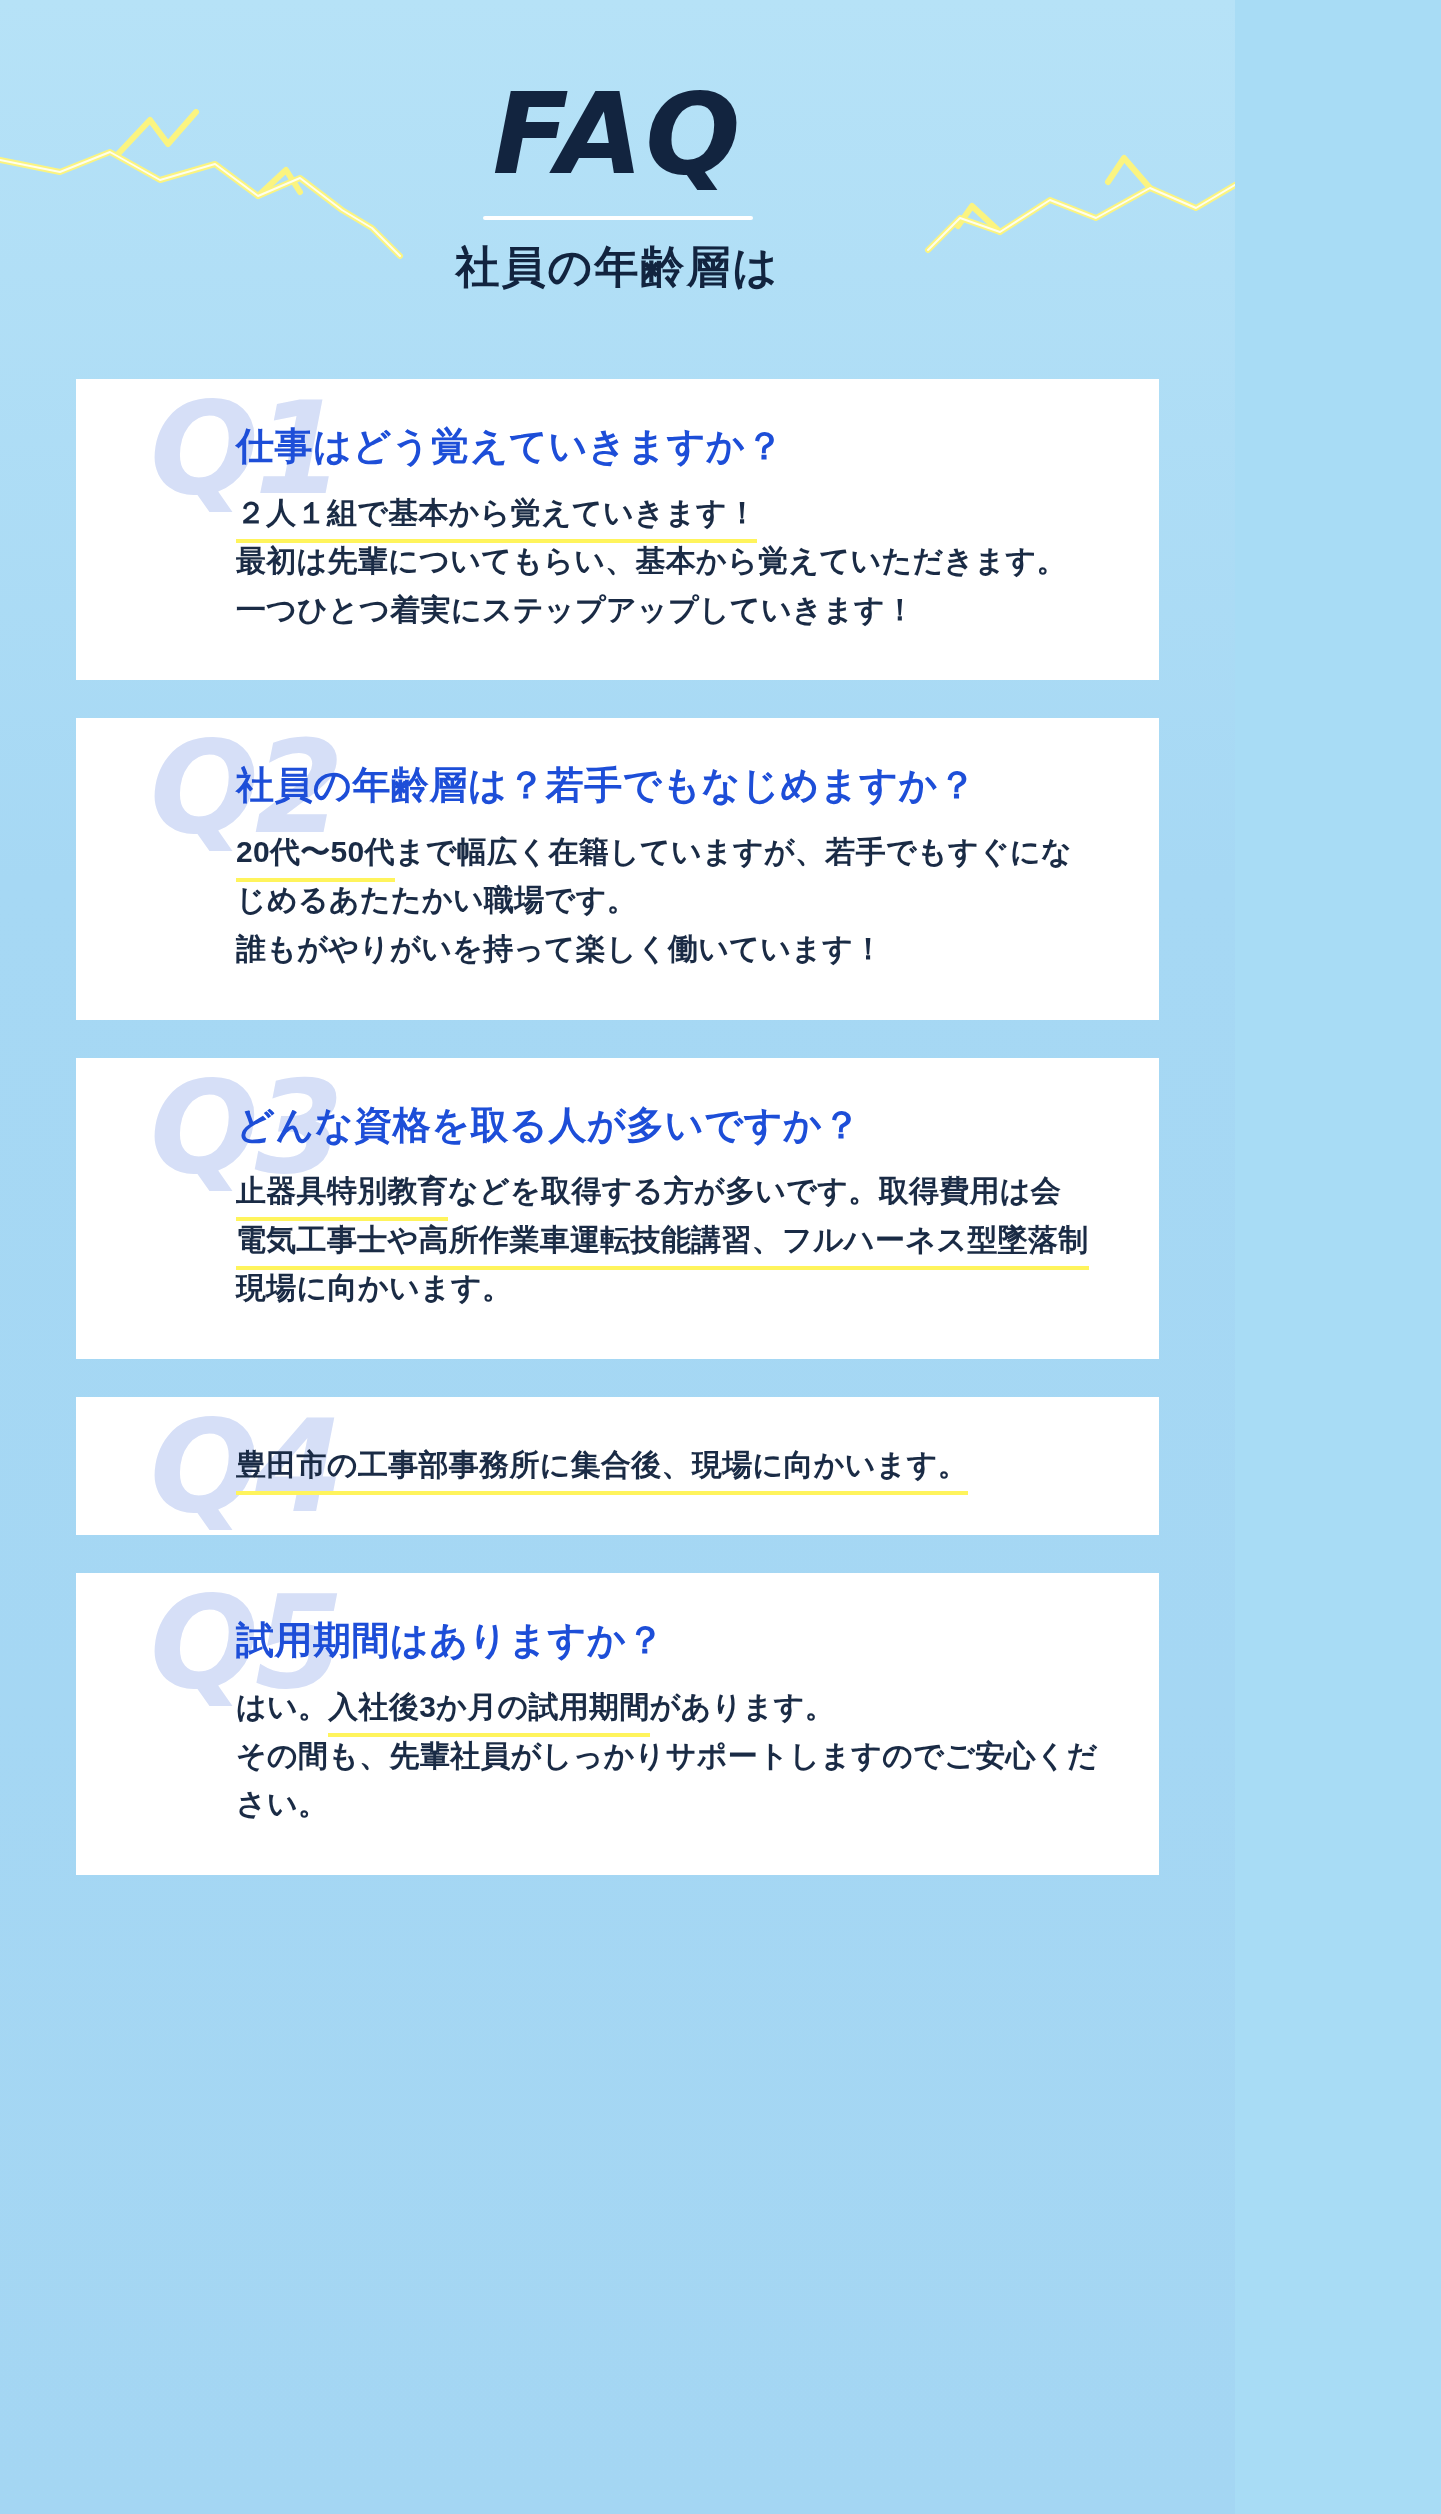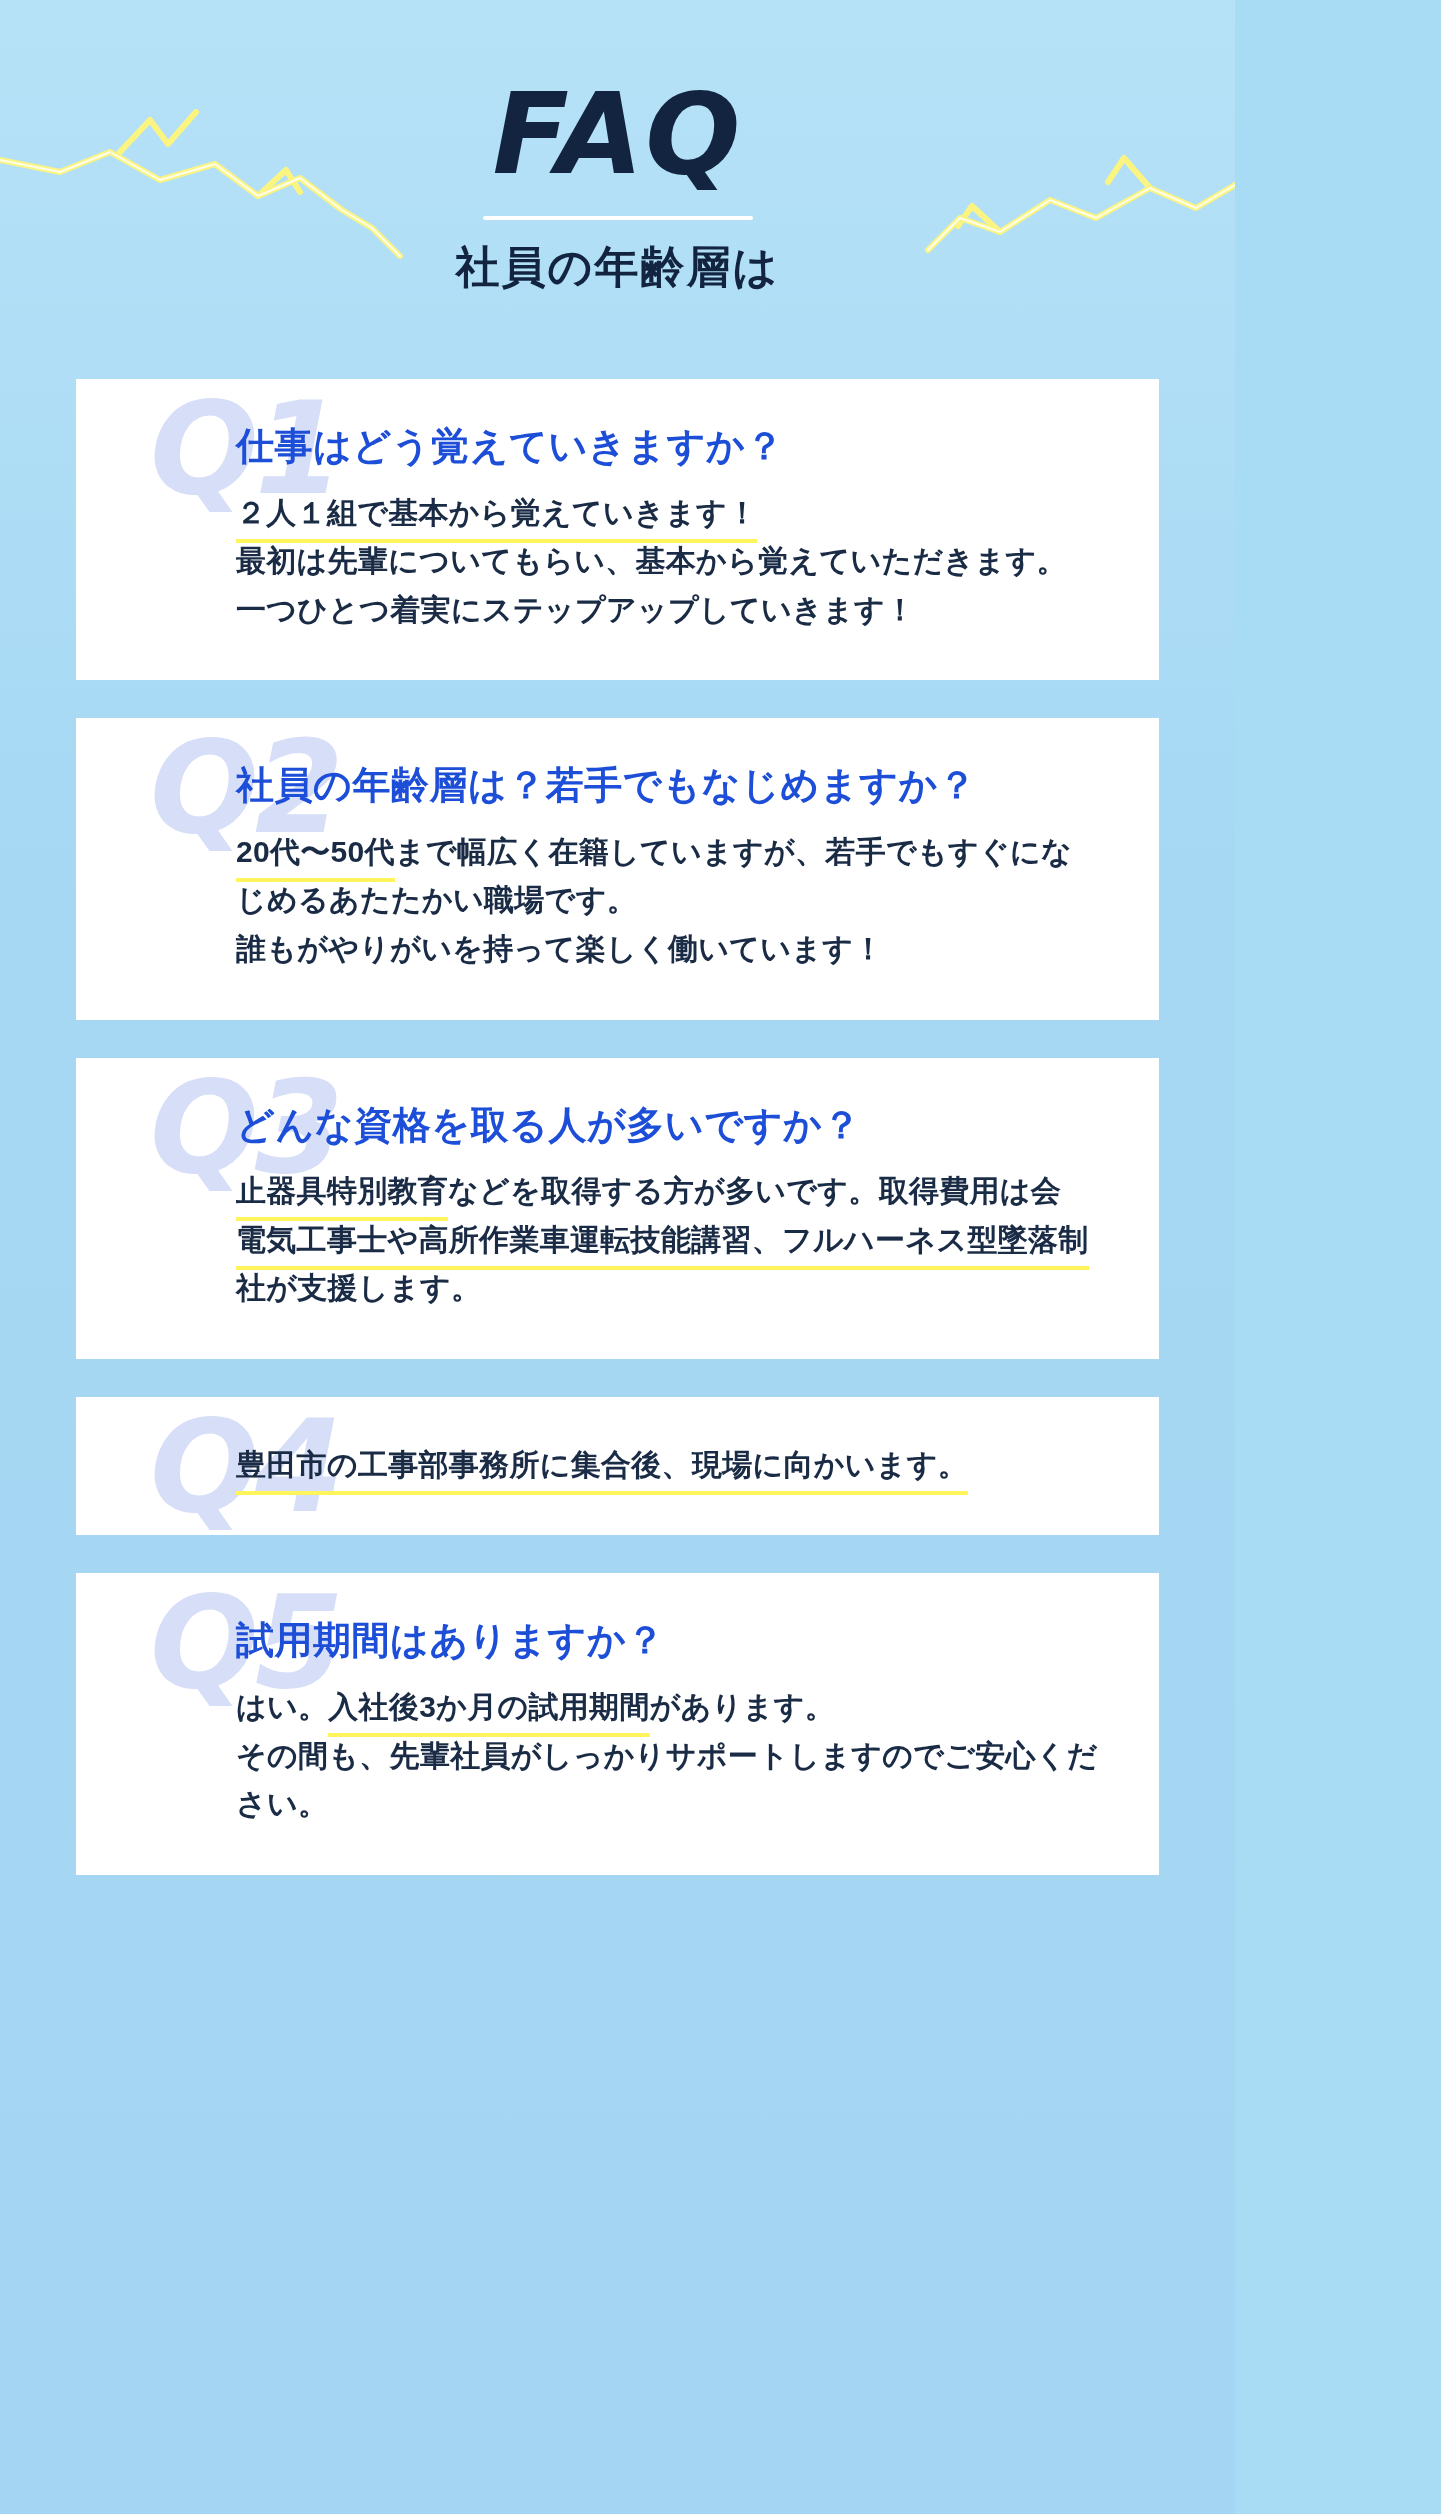--- a/index.html
+++ b/index.html
@@ -163,21 +163,21 @@
           </div>
         </div>
       </div>
       <div class="card">
         <div class="qmark">Q3</div>
         <div class="card-body">
           <div class="q-text">どんな資格を取る人が多いですか？</div>
           <div class="a-text">
             <span class="a-line"><span class="hl">止器具特別教育</span><span>などを取得する方が多いです。取得費用は会</span></span>
             <span class="a-line"><span class="hl">電気工事士や高所作業車運転技能講習、フルハーネス型墜落制</span></span>
-            <span class="a-line"><span>社が支援します。</span></span>
+            <span class="a-line"><span>現場に向かいます。</span></span>
           </div>
         </div>
       </div>
       <div class="card">
         <div class="qmark">Q4</div>
         <div class="card-body">
           <div class="a-text">
             <span class="a-line"><span class="hl">豊田市の工事部事務所に集合後、現場に向かいます。</span></span>
           </div>
         </div>

